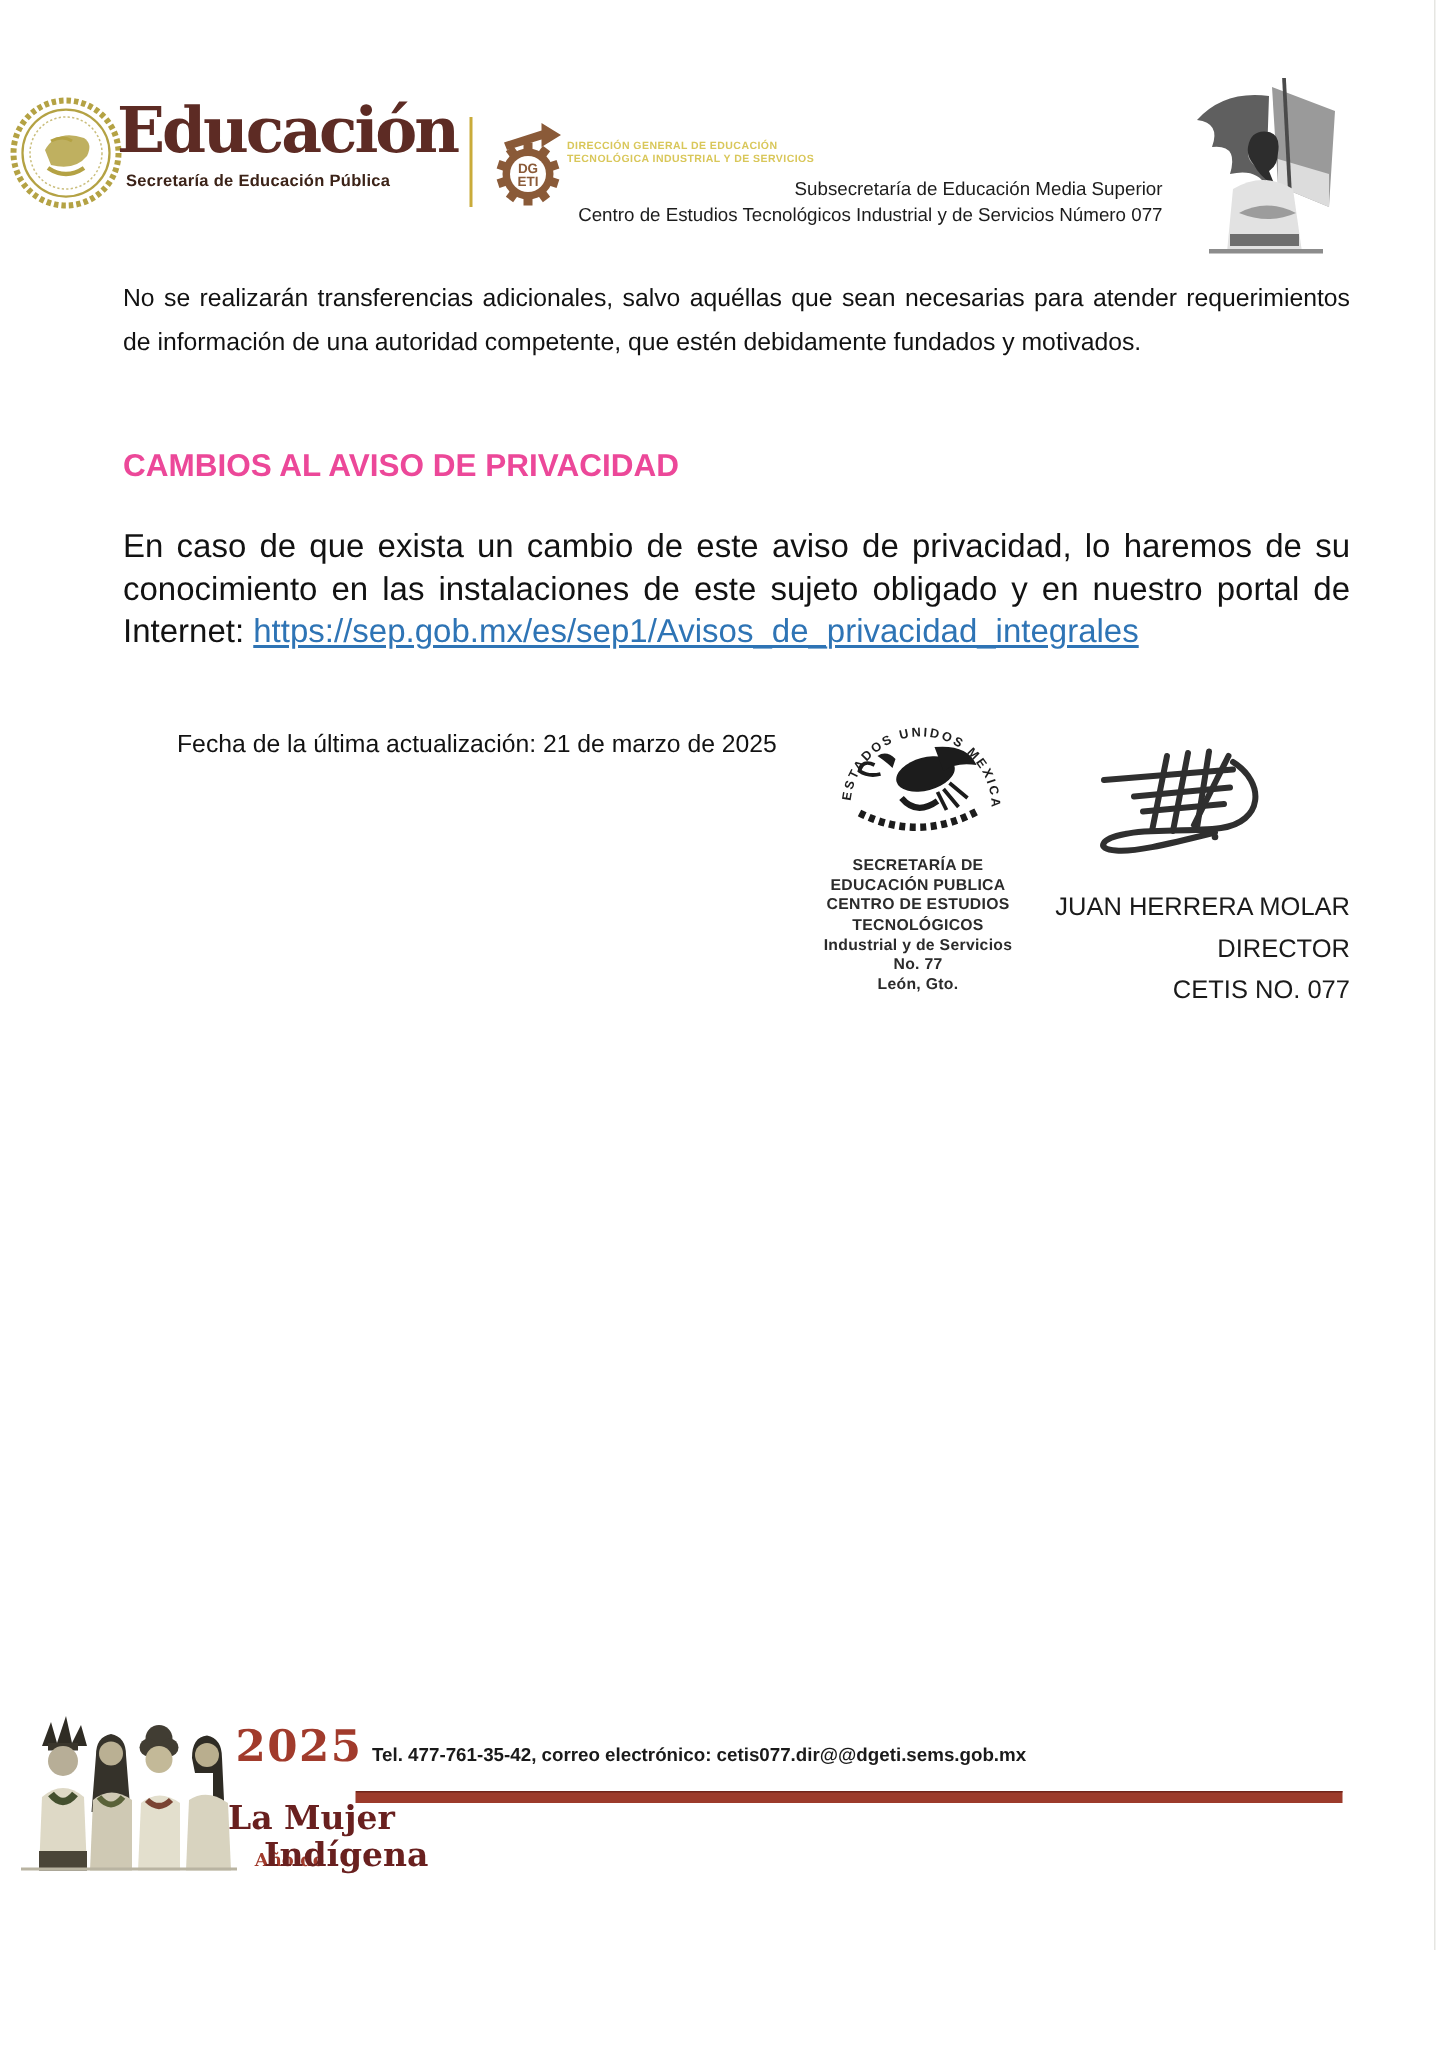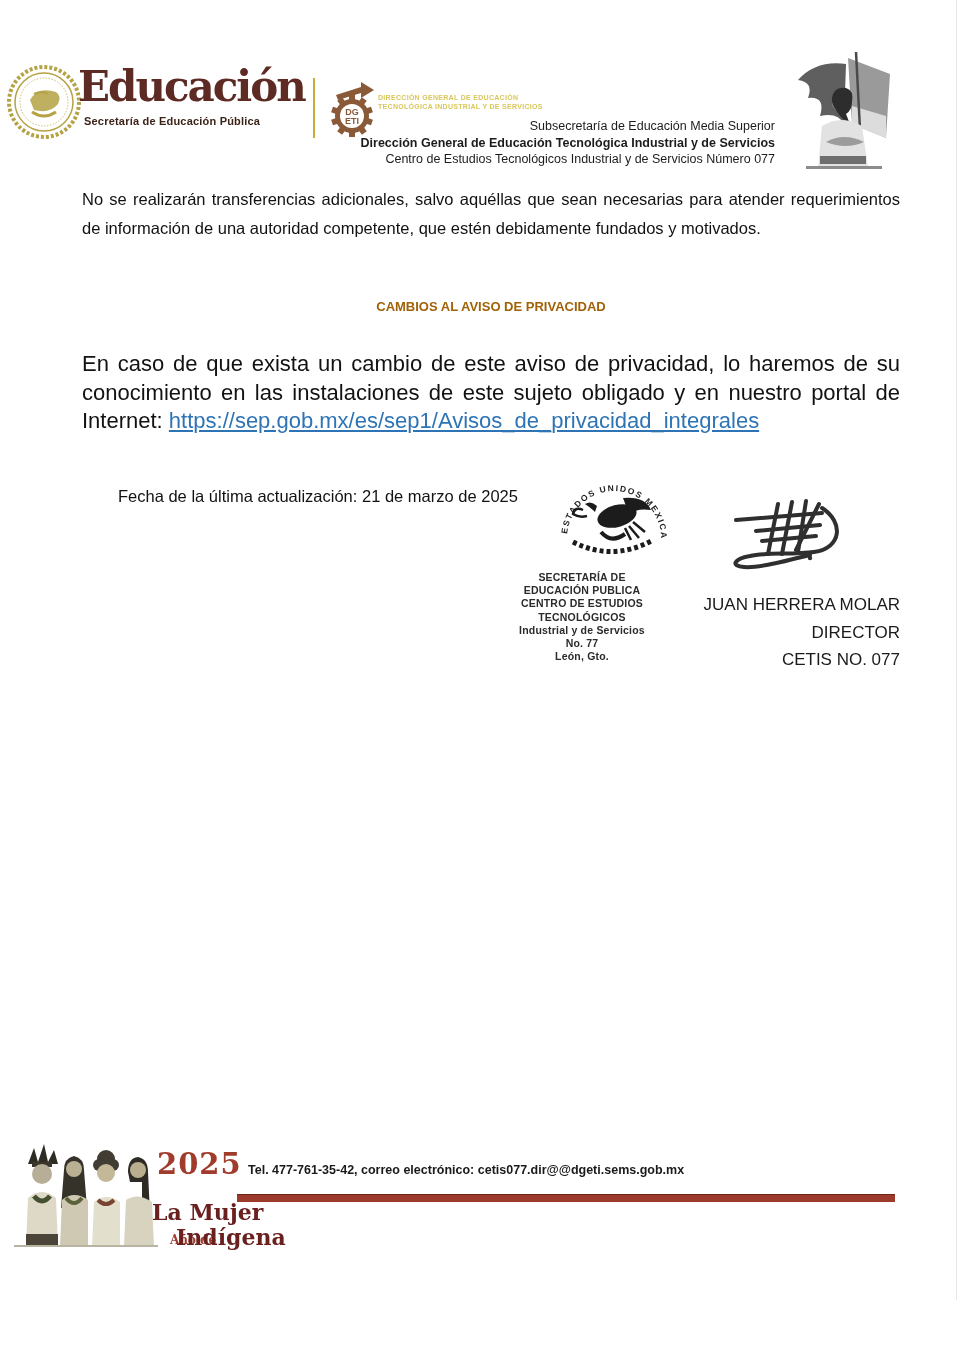--- a/index.html
+++ b/index.html
@@ -23,28 +23,28 @@
     color:#d9c75a;letter-spacing:.3px;
   }
   .header-right{
     left:300px;top:118px;width:475px;text-align:right;font-size:12.5px;
     line-height:16.5px;color:#1c1c1c;
   }
   .header-right .bold{font-weight:bold;}
 
   
   .p1{left:82px;top:185px;width:818px;font-size:16.5px;line-height:28.5px;text-align:justify;color:#121212;}
-  .section-heading{left:82px;top:299px;width:818px;text-align:center;font-weight:bold;font-size:13px;color:#a16207;}
+  .section-heading{left:82px;top:299px;width:818px;font-weight:bold;font-size:21px;color:#ec4899;}
   .p2{left:82px;top:350px;width:818px;font-size:22px;line-height:28.5px;text-align:justify;color:#121212;}
   .portal-link{color:#2e74b5;text-decoration:underline;white-space:nowrap;cursor:pointer;}
   .date-line{left:82px;top:487px;font-size:16.5px;color:#121212;margin-left:36px;}
 
   
   .seal-text{
-    left:497px;top:571px;width:170px;text-align:center;font-size:10.5px;
+    left:527px;top:571px;width:170px;text-align:center;font-size:10.5px;
     font-weight:bold;line-height:13.2px;color:#2b2b2b;letter-spacing:.2px;
   }
   .sig-block{left:600px;top:591px;width:300px;text-align:right;font-size:17px;line-height:27.5px;color:#1a1a1a;}
 
   
   .year{left:157px;top:1150px;font-family:"DejaVu Serif",serif;font-weight:bold;font-size:29px;color:#a13b2c;letter-spacing:1px;line-height:1;}
   .year-sub{left:157px;top:1234px;width:72px;text-align:center;font-family:"DejaVu Serif",serif;font-weight:bold;font-size:12px;color:#a13b2c;line-height:1;}
   .campaign1{left:152px;top:1201px;font-family:"DejaVu Serif",serif;font-weight:bold;font-size:22px;color:#69201f;line-height:1;}
   .campaign2{left:152px;top:1226px;font-family:"DejaVu Serif",serif;font-weight:bold;font-size:22px;color:#69201f;line-height:1;margin-left:24px;}
   .footer-address{left:248px;top:1162px;font-size:12.5px;line-height:16px;font-weight:600;color:#1a1a1a;}
@@ -90,21 +90,20 @@
     <text x="24" y="48" text-anchor="middle" font-size="9" font-weight="bold" fill="#8a5a38">ETI</text>
   </svg>
 
   <div class="abs dgeti-small">
     <div>DIRECCIÓN GENERAL DE EDUCACIÓN</div>
     <div>TECNOLÓGICA INDUSTRIAL Y DE SERVICIOS</div>
   </div>
 
   <div class="abs header-right">
     <div>Subsecretaría de Educación Media Superior</div>
-    <div class="bold">Dirección General de Educación Tecnológica Industrial y de Servicios</div>
     <div>Centro de Estudios Tecnológicos Industrial y de Servicios Número 077</div>
   </div>
 
   <svg class="abs" style="left:786px;top:46px;" width="118" height="128" viewBox="0 0 118 128">
     <path d="M62 12 L104 28 L100 92 L66 78 Z" fill="#9a9a9a"></path>
     <path d="M66 60 L100 70 L100 92 L66 78 Z" fill="#dcdcdc"></path>
     <path d="M60 18 Q30 14 12 34 Q28 36 22 52 Q40 50 34 70 Q52 66 58 78 Z" fill="#5f5f5f"></path>
     <line x1="70" y1="6" x2="76" y2="122" stroke="#4a4a4a" stroke-width="2.5"></line>
     <circle cx="56" cy="56" r="10" fill="#b5b5b5"></circle>
     <path d="M46 52 Q48 40 60 42 Q68 44 66 56 Q66 64 60 68 L64 78 Q54 72 50 64 Q45 58 46 52 Z" fill="#2d2d2d"></path>

